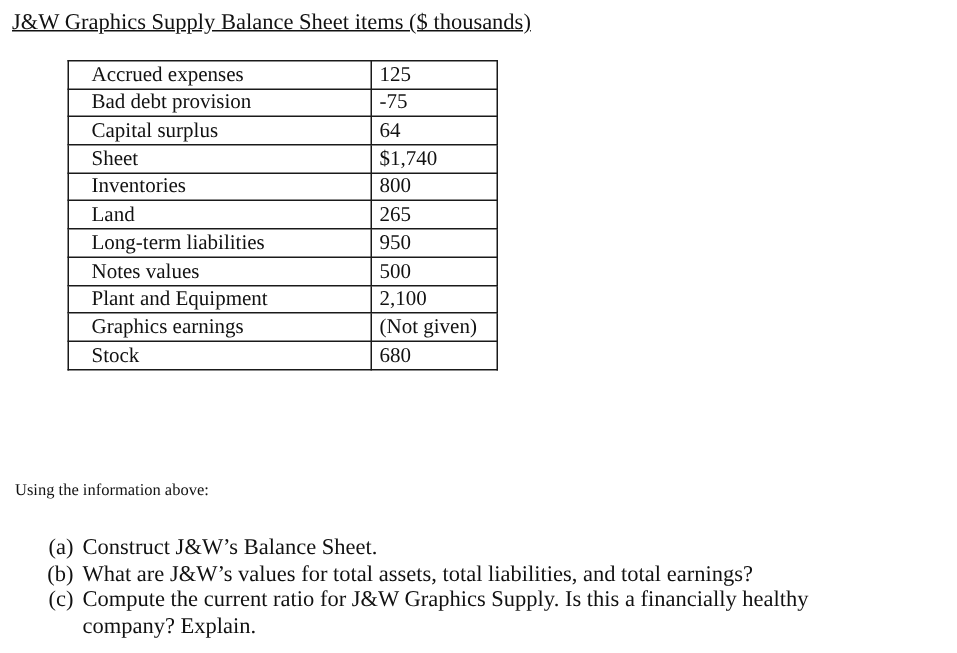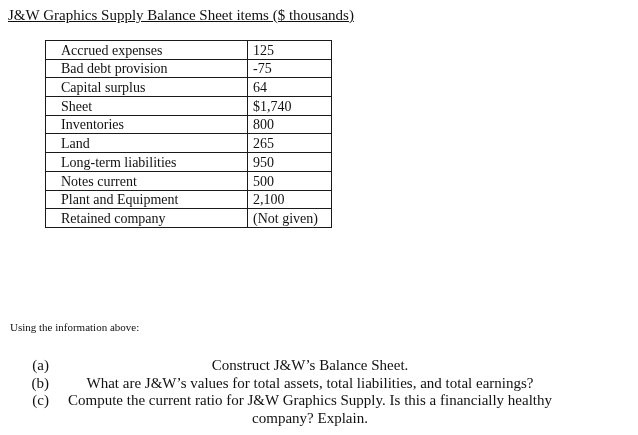--- a/index.html
+++ b/index.html
@@ -70,21 +70,20 @@
     }
     ol.questions .marker {
       width: 39px;
       text-align: right;
       padding-right: 6px;
       flex: none;
       box-sizing: border-box;
     }
     ol.questions .qtext {
       width: 510px;
-      text-align: center;
     }
   </style>
 </head>
 <body>
 
 <div class="title">J&amp;W Graphics Supply Balance Sheet items ($ thousands)</div>
 
 <table class="items">
   <tbody>
     <tr>
@@ -109,30 +108,34 @@
     </tr>
     <tr>
       <td class="name">Land</td>
       <td class="val">265</td>
     </tr>
     <tr>
       <td class="name">Long-term liabilities</td>
       <td class="val">950</td>
     </tr>
     <tr>
-      <td class="name">Notes current</td>
+      <td class="name">Notes values</td>
       <td class="val">500</td>
     </tr>
     <tr>
       <td class="name">Plant and Equipment</td>
       <td class="val">2,100</td>
     </tr>
     <tr>
-      <td class="name">Retained company</td>
+      <td class="name">Graphics earnings</td>
       <td class="val">(Not given)</td>
+    </tr>
+    <tr>
+      <td class="name">Stock</td>
+      <td class="val">680</td>
     </tr>
   </tbody>
 </table>
 
 <div class="intro">Using the information above:</div>
 
 <ol class="questions">
   <li>
     <span class="marker">(a)</span>
     <span class="qtext">Construct J&amp;W’s Balance Sheet.</span>

